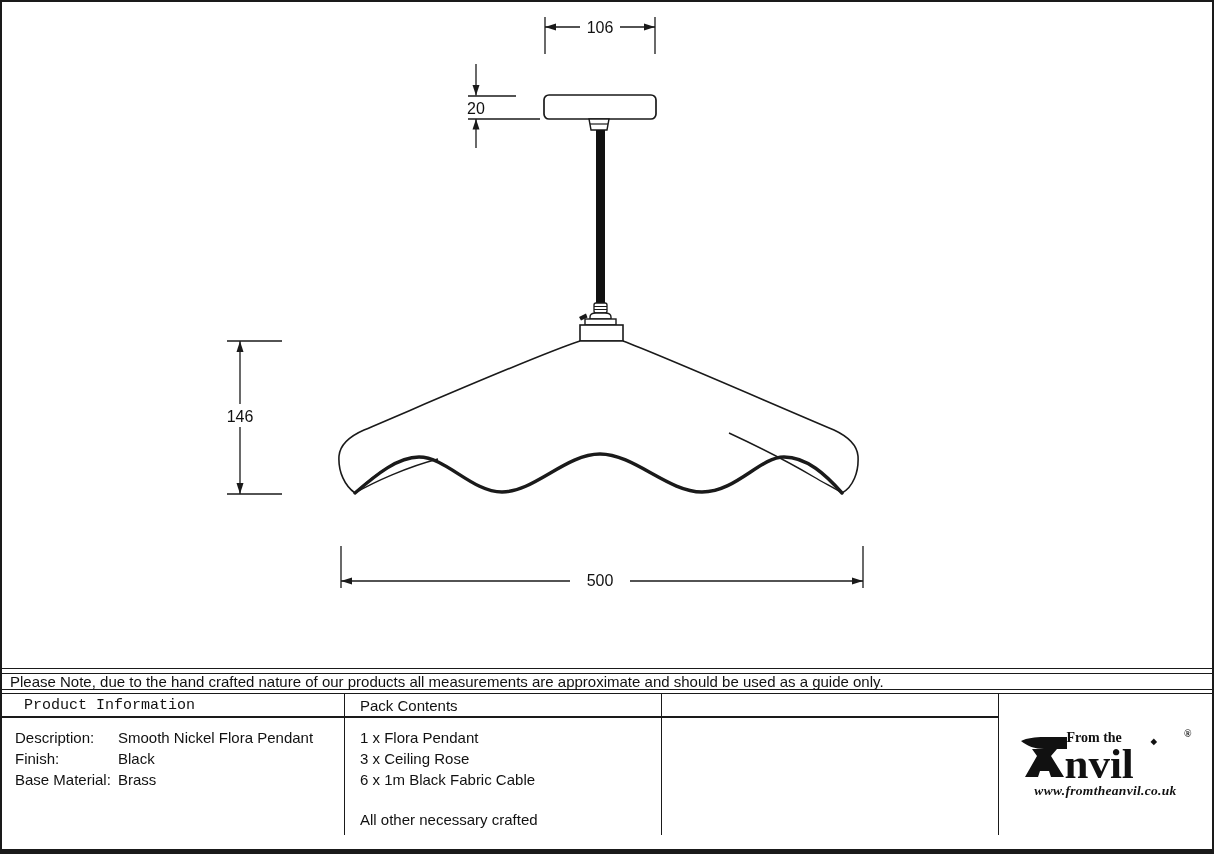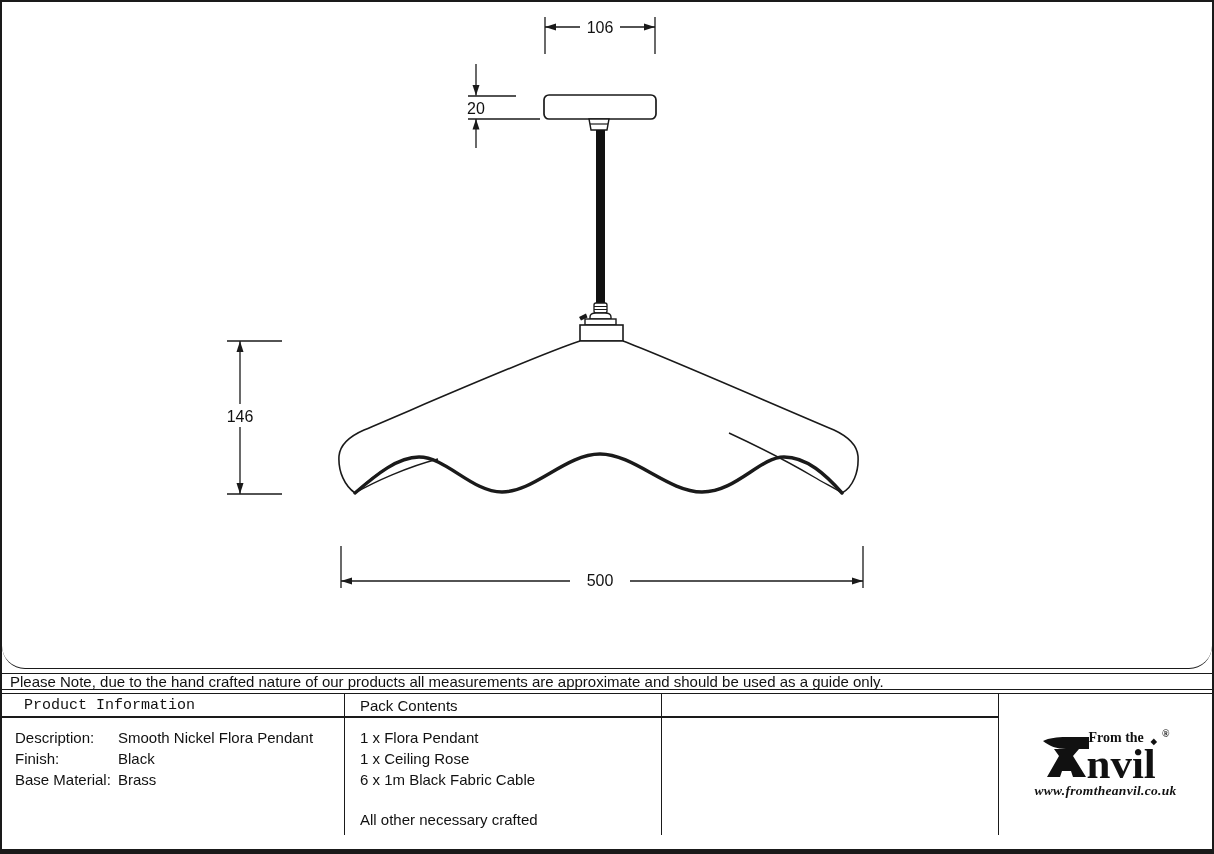--- a/index.html
+++ b/index.html
@@ -8,21 +8,20 @@
     background: #ffffff;
     border: 2px solid #1a1a1a;
     border-bottom-width: 5px;
     font-family: "Liberation Sans", sans-serif;
     color: #111111;
   }
   .drawing-area {
     height: 667px;
     border-bottom: 1.5px solid #1a1a1a;
     position: relative;
-    border-radius: 23px;
   }
   .drawing-area svg { display: block; }
   .dim-text {
     font-family: "Liberation Sans", sans-serif;
     font-size: 16px;
     fill: #111111;
   }
   .notice-row {
     margin-top: 4px;
     height: 17px;
@@ -69,20 +68,21 @@
   .logo-right { display: flex; flex-direction: column; align-items: flex-start; }
   .logo-top-row {
     display: flex;
     align-items: flex-start;
     font-family: "Liberation Serif", serif;
     font-size: 14px;
     font-weight: bold;
     line-height: 14px;
     margin-bottom: 0px;
     margin-left: 2px;
+    gap: 22px;
   }
   .logo-diamond { font-size: 8px; margin-left: 7px; margin-top: 4px; }
   .logo-reg { font-size: 10px; margin-left: 5px; margin-top: -4px; }
   .logo-nvil {
     font-family: "Liberation Serif", serif;
     font-size: 43px;
     font-weight: bold;
     line-height: 30px;
     letter-spacing: 0px;
   }
@@ -208,21 +208,21 @@
       <span class="pi-value">Black</span>
     </div>
     <div class="pi-row">
       <span class="pi-label">Base Material:</span>
       <span class="pi-value">Brass</span>
     </div>
   </div>
 
   <div class="cell body-cell pack-cell">
     <div class="pack-item">1 x Flora Pendant</div>
-    <div class="pack-item">1 x Ceiling Rose</div>
+    <div class="pack-item">3 x Ceiling Rose</div>
     <div class="pack-item">6 x 1m Black Fabric Cable</div>
     <div class="pack-footer">All other necessary crafted</div>
   </div>
 
   <div class="cell body-cell"></div>
 
   <div class="logo-cell">
     <div class="logo">
       <div class="logo-main">
         <svg class="anvil-glyph" width="48" height="44" viewBox="0 0 48 44">

